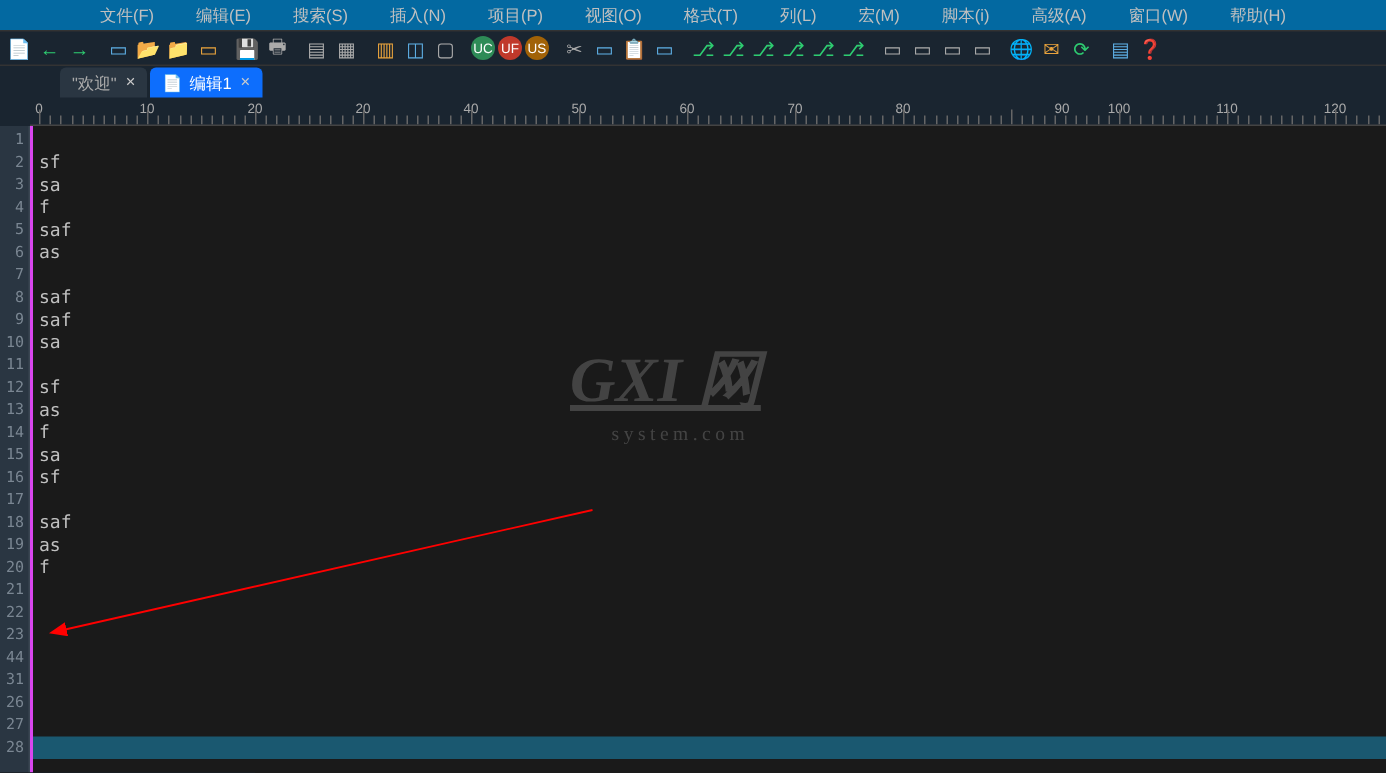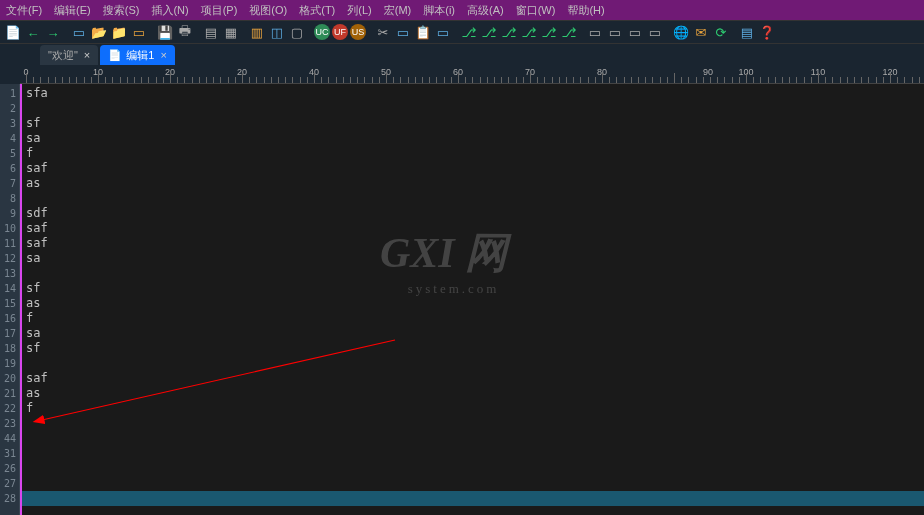--- a/index.html
+++ b/index.html
@@ -8,26 +8,27 @@
       height: 515px;
       background: #1a2530;
       font-family: "Microsoft YaHei", sans-serif;
       font-size: 12px;
       color: #c0c0c0;
       overflow: hidden;
       position: relative;
     }
     .menubar {
       height: 20px;
-      background: #701a75;
+      background: #0369a1;
       display: flex;
       align-items: center;
       padding: 0 4px;
-      gap: 8px;
+      gap: 24px;
       font-size: 11px;
+      justify-content: center;
     }
     .menubar span { cursor: default; padding: 0 2px; }
     .toolbar {
       height: 24px;
       background: #1a2530;
       border-top: 1px solid #333;
       border-bottom: 1px solid #333;
       display: flex;
       align-items: center;
       padding: 0 4px;
@@ -140,21 +141,21 @@
     .watermark {
       position: absolute;
       top: 225px;
       left: 380px;
       color: #666;
       font-family: serif;
       pointer-events: none;
       opacity: 0.55;
       text-align: center;
     }
-    .watermark .big { font-size: 42px; font-style: italic; font-weight: bold; }
+    .watermark .big { font-size: 42px; font-style: italic; font-weight: bold; text-decoration: underline; }
     .watermark .small { font-size: 13px; letter-spacing: 3px; margin-left: 20px; }
     .arrow-overlay {
       position: absolute;
       top: 0;
       left: 0;
       pointer-events: none;
     }
   </style>
 </head>
 <body>
@@ -405,29 +406,27 @@
       <div>44</div>
       <div>31</div>
       <div>26</div>
       <div>27</div>
       <div>28</div>
     </div>
   <div class="editor">
     <div class="highlight-line"></div>
     <div class="margin-line"></div>
     <div class="code">
-      <div>sfa</div>
       <div></div>
       <div>sf</div>
       <div>sa</div>
       <div>f</div>
       <div>saf</div>
       <div>as</div>
       <div></div>
-      <div>sdf</div>
       <div>saf</div>
       <div>saf</div>
       <div>sa</div>
       <div></div>
       <div>sf</div>
       <div>as</div>
       <div>f</div>
       <div>sa</div>
       <div>sf</div>
       <div></div>

